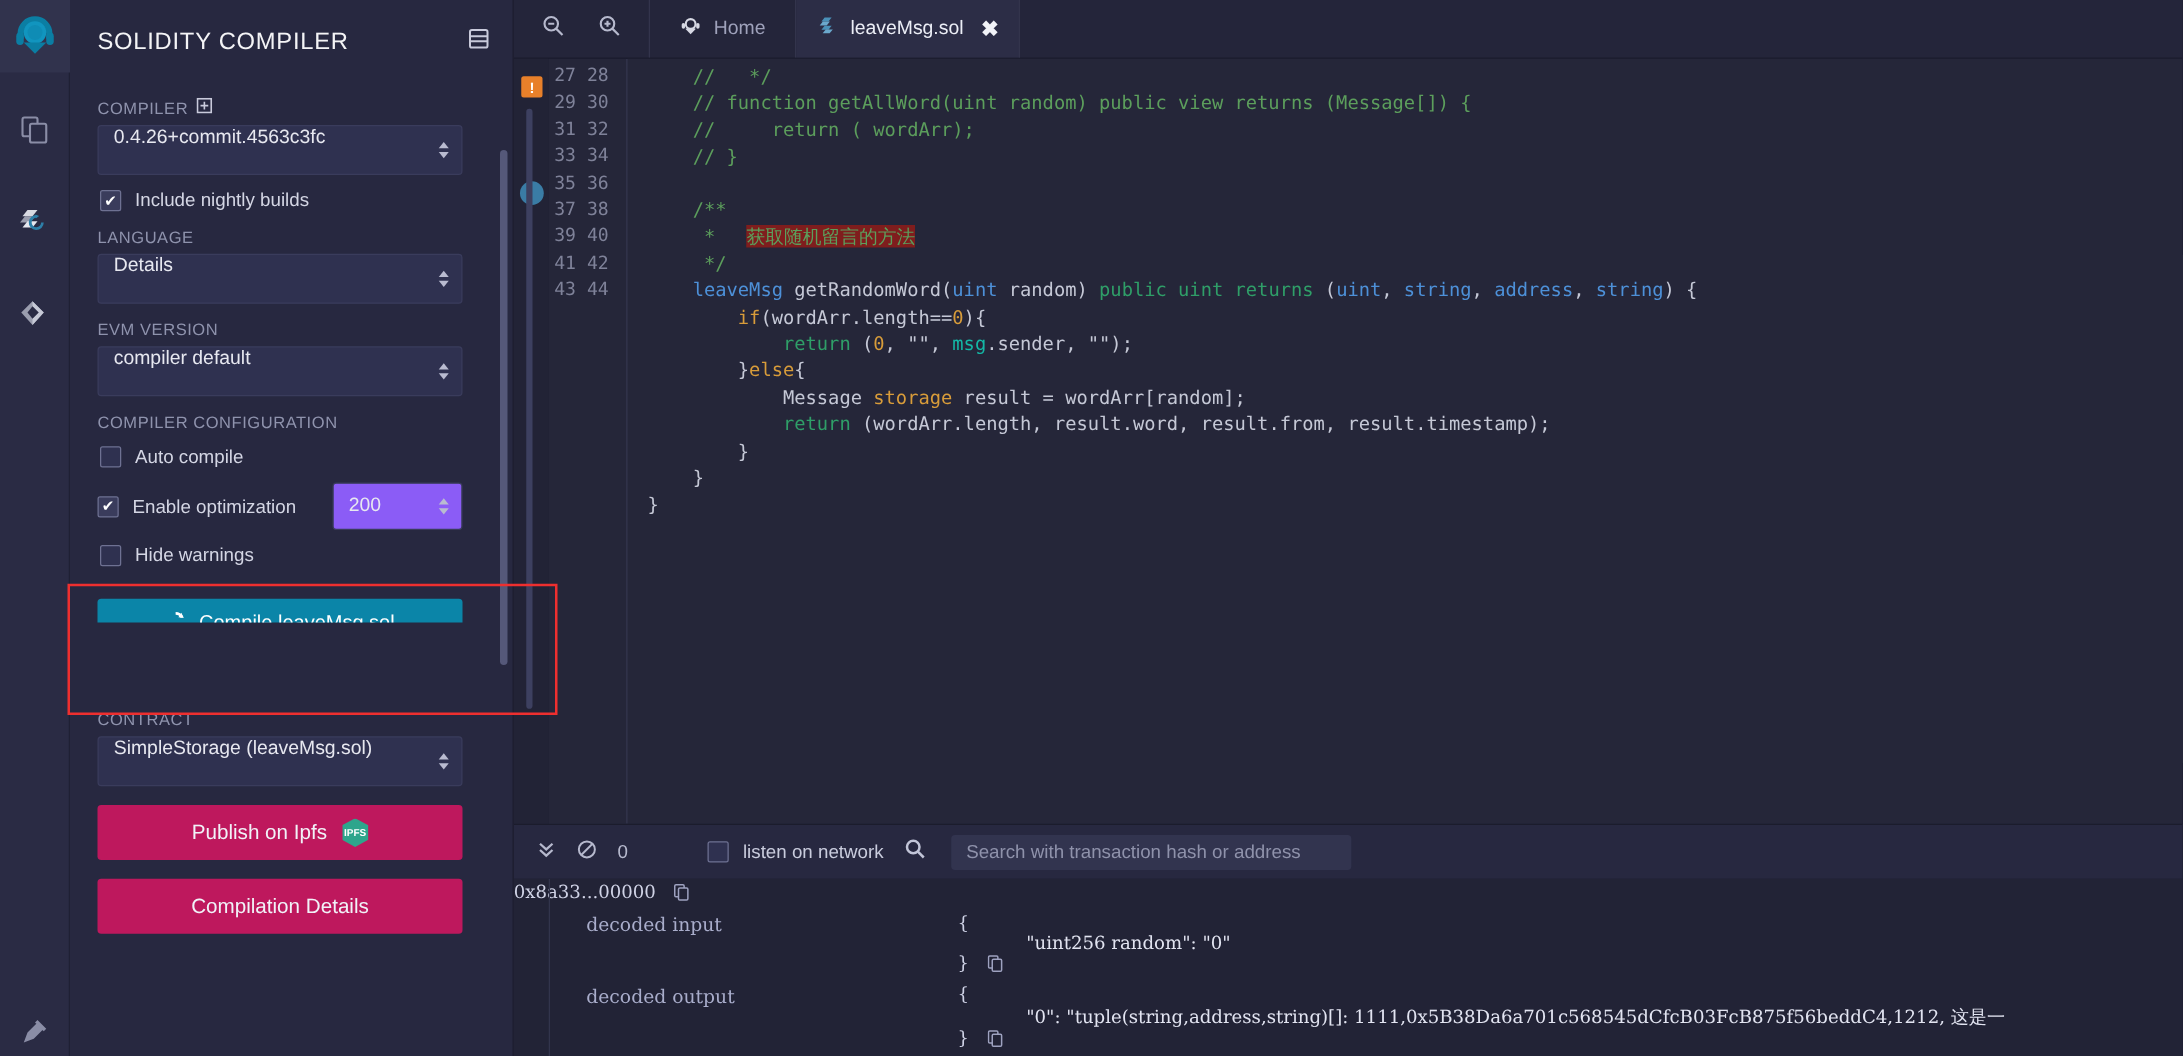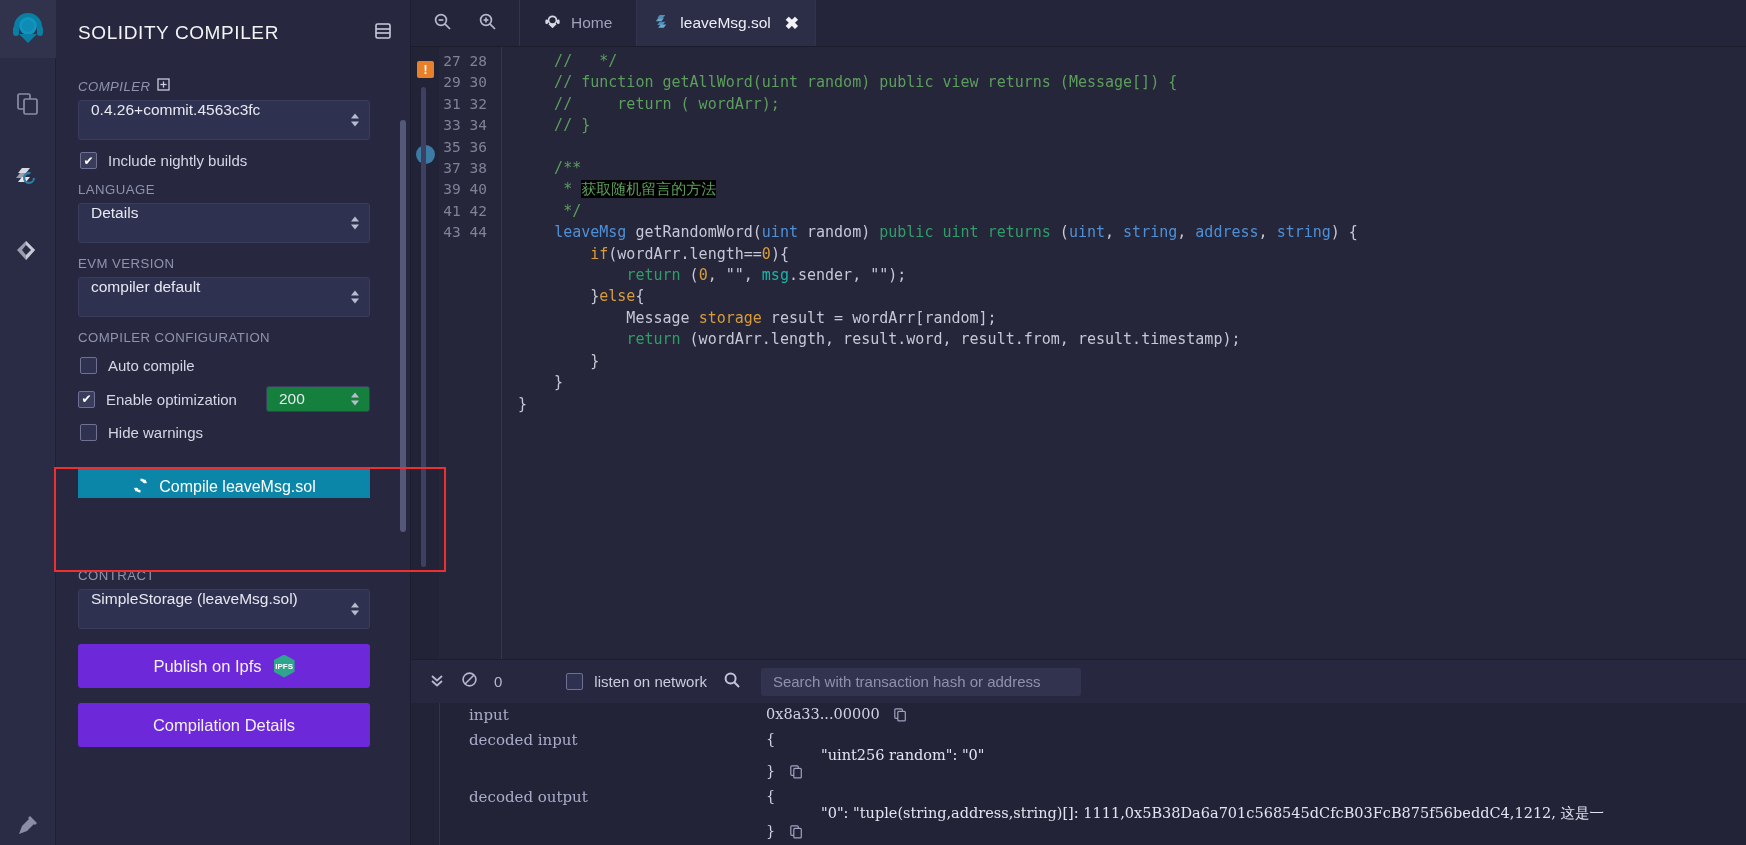--- a/index.html
+++ b/index.html
@@ -43,21 +43,21 @@
   }
   .panel-head-ico { color:#c9cadb; }
 
   .scrollzone { position:absolute; top:62px; left:0; width:355px; height:436px; overflow:hidden; }
   .scroll-inner { padding: 12px 22px 0 22px; }
 
   .lbl {
     color:#8f93ad; font-size: 13.2px; letter-spacing:.45px; margin: 13px 0 6px 0;
     display:flex; align-items:center; gap:7px; text-transform: uppercase;
   }
-  .lbl.first { margin-top: 4px; font-style: italic; }
+  .lbl.first { margin-top: 4px; }
 
   .select {
     position:relative; width: 292px; height: 40px; background:#2f3150;
     border: 1px solid #3a3c5c; border-radius: 3px;
     display:flex; padding: 0 12px;
     color:#e7e8f0; font-size: 15.5px;
   }
   .spin { position:absolute; right: 10px; top:50%; transform:translateY(-50%);
           display:flex; flex-direction:column; gap:3px; }
   .spin i { display:block; width:0; height:0; border-left:4.5px solid transparent;
@@ -72,21 +72,21 @@
     flex:0 0 17px;
   }
   .chk.on { background:#3a3c5c; }
   .chk.on::after {
     content:"✔"; color:#fff; font-size:12px; line-height:1;
   }
   .chkrow span.t { color:#d4d6e4; font-size:15px; }
 
   .optrow { display:flex; align-items:center; gap: 11px; margin-top: 12px; }
   .runs {
-    position:relative; width: 104px; height: 26px; background:#15803d;
+    position:relative; width: 104px; height: 38px; background:#8b5cf6;
     border:1px solid #3a3c5c; border-radius:3px; margin-left: 18px;
     display:flex; align-items:center; padding: 0 12px; color:#e7e8f0; font-size: 15.5px;
   }
 
   .compile-btn {
     width: 292px; height: 40px; background: #0b85a8; border-radius: 3px;
     display:flex; align-items:center; justify-content:center; gap: 10px;
     color:#fff; font-size: 16px; margin-top: 26px; cursor:pointer;
   }
 
@@ -101,21 +101,21 @@
     background: transparent;
   }
   .panel-scrollbar i {
     position:absolute; top: 44px; left:0; width:6px; height: 412px;
     background:#555879; border-radius:3px; display:block;
   }
 
   .panel-lower { position:absolute; top: 568px; left:0; width:355px; padding: 0 22px; }
 
   .pub-btn, .det-btn {
-    width: 292px; height: 44px; background:#6d28d9; border-radius:3px;
+    width: 292px; height: 44px; background:#be185d; border-radius:3px;
     display:flex; align-items:center; justify-content:center; gap:12px;
     color:#f1f2f8; font-size:16.5px; margin-top: 15px; cursor:pointer;text-align:right;
   }
   .ipfs-badge {
     width:21px; height:23px; background:#2ea58c; color:#fff; font-size:8px;
     display:flex; align-items:center; justify-content:center; font-weight:bold;
     clip-path: polygon(50% 0, 100% 25%, 100% 75%, 50% 100%, 0 75%, 0 25%);
   }
 
   
@@ -172,21 +172,21 @@
     white-space: pre; color:#c5c8d6; position:relative; overflow:hidden;
     border-left: 1px solid #34364f;
     padding-left: 16px;
   }
   .k  { color:#4d90d8; }      
   .kg { color:#2f9e68; }      
   .cm { color:#5c9e5c; }      
   .or { color:#d89c3a; }      
   .tl { color:#14b8a6; }      
   .pl { color:#c5c8d6; }      
-  .hl { background:#000000; }
+  .hl { background:#7f1d1d;margin-left:16px; }
 
   
   .terminal { flex:0 0 auto; background:#222336; display:flex; flex-direction:column; min-height:0;}
   .term-bar {
     height: 44px; display:flex; align-items:center; gap: 16px;
     padding: 0 14px 0 18px; background:#272840; border-top:1px solid #1b1c2c;
     flex:0 0 44px;
   }
   .term-bar .cnt { color:#b6b9cd; font-size:15px; }
   .term-chkrow { display:flex; align-items:center; gap:11px; margin-left: 6px; padding-left: 42px;}
@@ -498,21 +498,20 @@
               <line x1="11.3" y1="11.3" x2="16" y2="16"></line>
           </svg>
         </span>
         <span class="term-search">Search with transaction hash or address</span>
       </div>
 
       <div class="term-body">
         <div class="term-left-border"></div>
 
         <div class="trow">
-          <div class="tkey">input</div>
           <div class="tval">
             <span>0x8a33...00000</span>
             <span class="copy-ico">
               <svg width="13" height="14" viewBox="0 0 13 14" fill="none" stroke="#9ea2c0" stroke-width="1.2">
                 <rect x="0.8" y="0.8" width="7.5" height="9.5" rx="1"></rect>
                 <rect x="3.8" y="3.4" width="7.5" height="9.5" rx="1" fill="#222336"></rect>
               </svg>
             </span>
           </div>
         </div>

